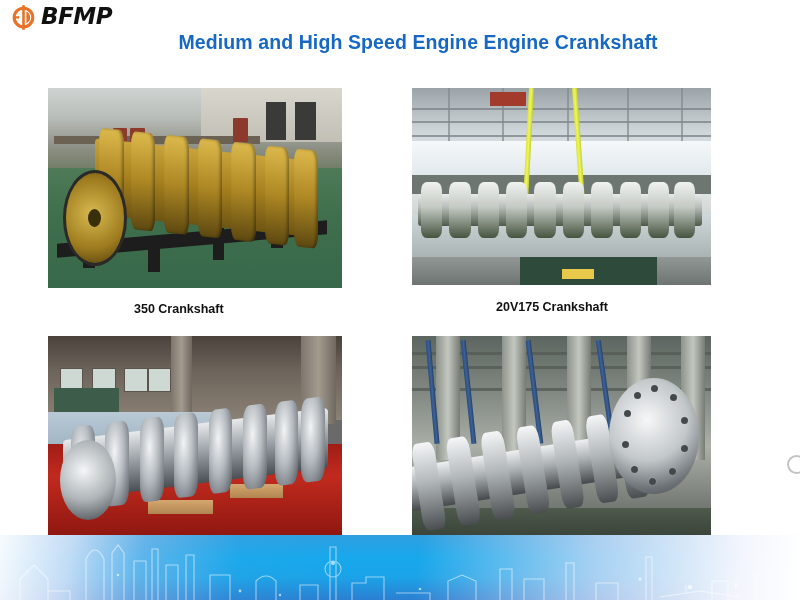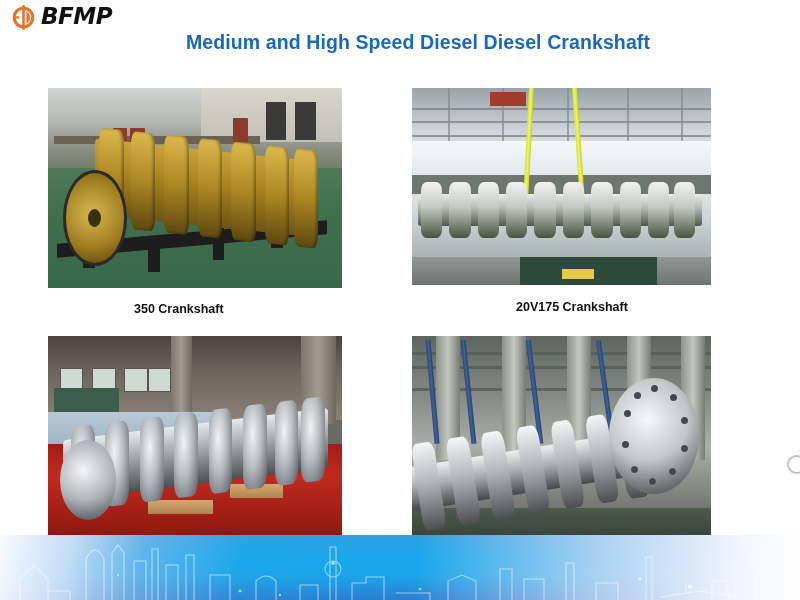--- a/index.html
+++ b/index.html
@@ -321,21 +321,21 @@
       <path d="M13.5 4.2 A9.3 9.3 0 1 0 13.5 22.8" fill="none" stroke="#E8722A" stroke-width="3.1"></path>
       <path d="M13.5 4.2 A9.3 9.3 0 0 1 13.5 22.8" fill="none" stroke="#E8722A" stroke-width="3.1"></path>
       <rect x="12.2" y="1.2" width="2.6" height="24.6" fill="#E8722A"></rect>
       <path d="M16.4 7.6 A6.6 6.6 0 0 1 16.4 19.4 Z" fill="#E8722A"></path>
       <rect x="3.2" y="12.2" width="6.0" height="2.3" fill="#E8722A"></rect>
     </svg>
   </span>
   <span class="logo-text">BFMP</span>
 </div>
 
-<div class="slide-title">Medium and High Speed Diesel Diesel Crankshaft</div>
+<div class="slide-title">Medium and High Speed Engine Engine Crankshaft</div>
 
 <div class="photo" id="photo1">
   <div class="scene">
     <div class="bg-upper"></div>
     <div class="bg-lower"></div>
     <div class="wall"></div>
     <div class="door" style="left:74%"></div>
     <div class="door" style="left:84%"></div>
     <div class="bench"></div>
     <div class="drum" style="left:22%"></div>
@@ -386,21 +386,21 @@
       <div class="cweb" style="left:31%"></div>
       <div class="cweb" style="left:41%"></div>
       <div class="cweb" style="left:51%"></div>
       <div class="cweb" style="left:61%"></div>
       <div class="cweb" style="left:71%"></div>
       <div class="cweb" style="left:81%"></div>
       <div class="cweb" style="left:90%"></div>
     </div>
   </div>
 </div>
-<div class="cap" style="left:516px; top:300px;">20V175 Crankshaft</div>
+<div class="cap" style="left:496px; top:300px;">20V175 Crankshaft</div>
 
 <div class="photo" id="photo3">
   <div class="scene">
     <div class="shed"></div>
     <div class="pillar" style="left:42%"></div>
     <div class="pillar" style="left:86%;width:12%"></div>
     <div class="win" style="left:4%"></div>
     <div class="win" style="left:15%"></div>
     <div class="win" style="left:26%"></div>
     <div class="win" style="left:34%"></div>

